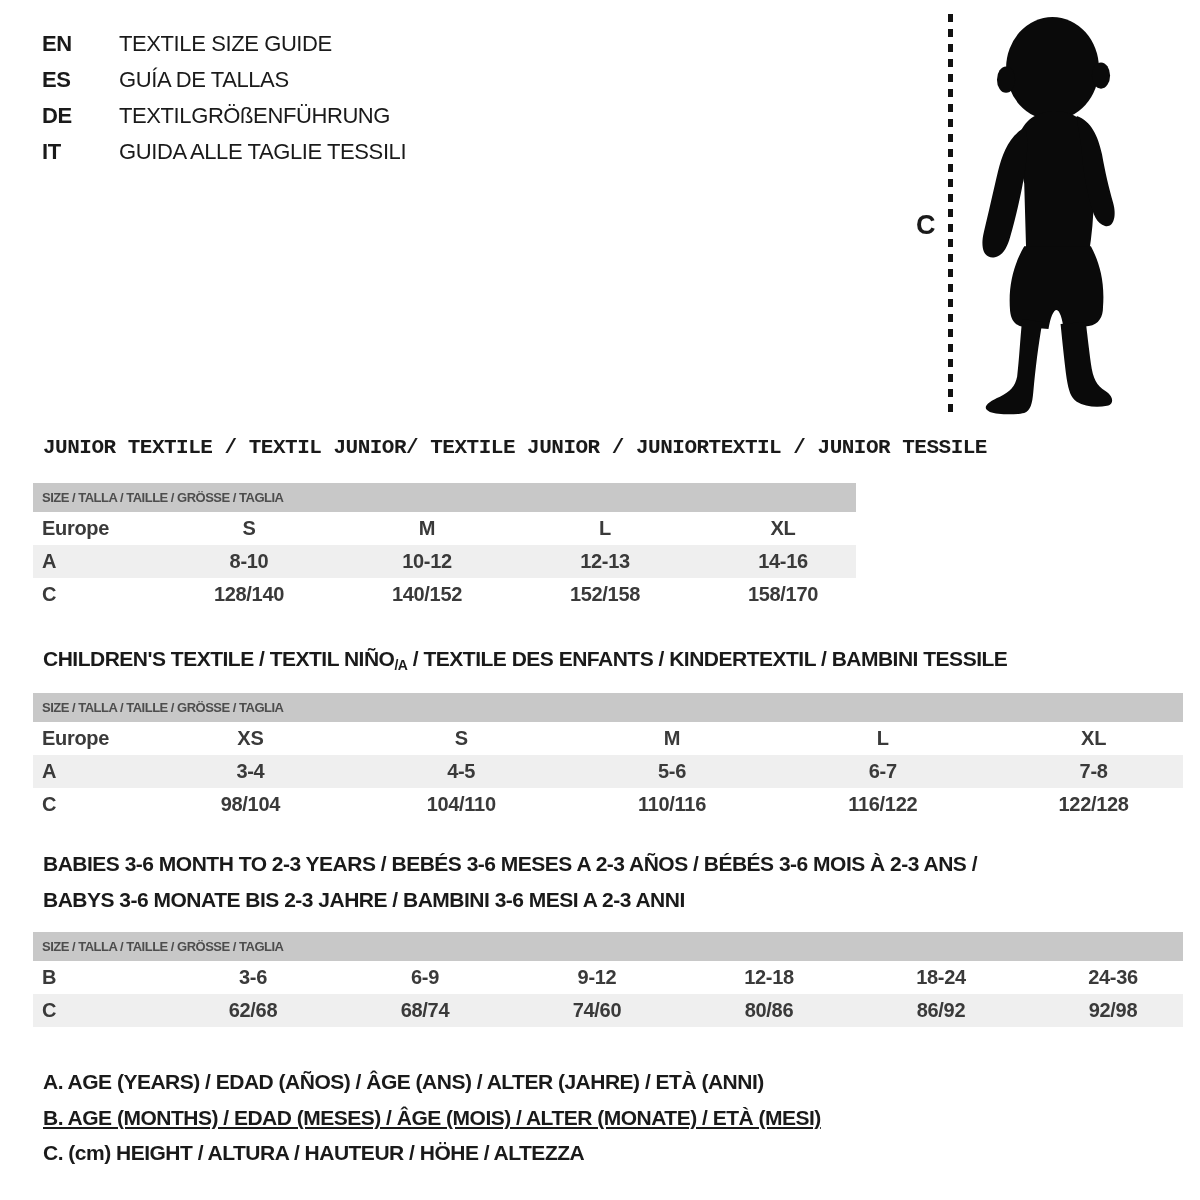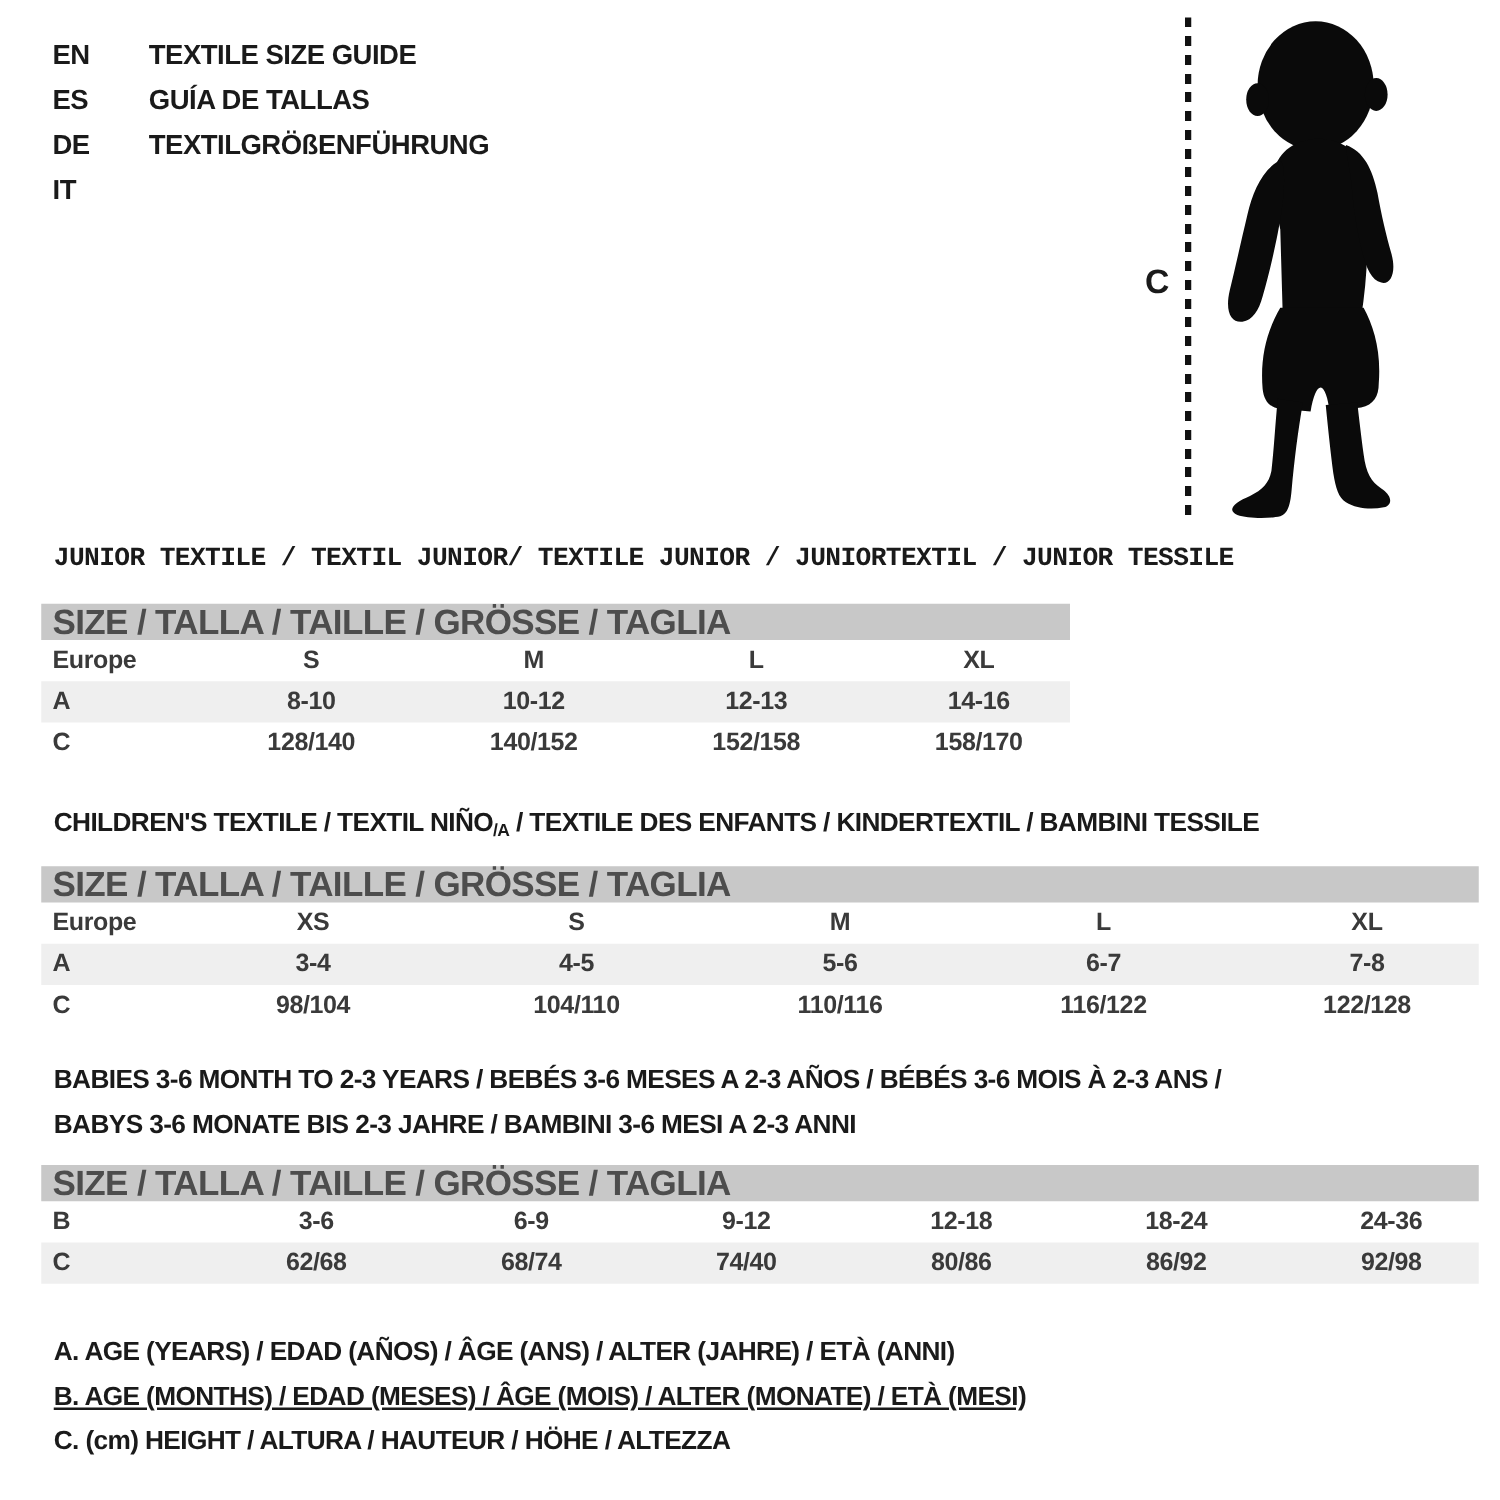--- a/index.html
+++ b/index.html
@@ -14,21 +14,21 @@
   }
 
   
   .lang-block { position: absolute; left: 42px; top: 26px; }
   .lang-row { display: flex; align-items: center; height: 36px; }
   .lang-code {
     width: 77px; font-weight: bold; font-size: 22px;
     letter-spacing: -0.4px; white-space: nowrap;
   }
   .lang-label {
-    font-weight: bold; font-size: 22px;
+    font-weight: normal; font-size: 22px;
     letter-spacing: -0.4px; white-space: nowrap;
   }
 
   
   .height-line {
     position: absolute; left: 948px; top: 14px;
     width: 5px; height: 404px;
     background: repeating-linear-gradient(to bottom, #111 0 8px, transparent 8px 15px);
   }
   .height-label {
@@ -52,21 +52,21 @@
   
   .size-table { position: absolute; left: 33px; }
   #junior-table   { top: 483px; width: 823px;  --label-w: 111px; }
   #children-table { top: 693px; width: 1150px; --label-w: 96px;  }
   #babies-table   { top: 932px; width: 1150px; --label-w: 118px; }
 
   .size-bar {
     height: 29px; line-height: 29px;
     background: var(--bar-bg, #c8c8c8);
     color: var(--bar-text, #4d4d4d);
-    font-weight: bold; font-size: 28px; letter-spacing: -0.5px;
+    font-weight: bold; font-size: 13px; letter-spacing: -0.5px;
     padding-left: 9px; box-sizing: border-box;
     white-space: nowrap; overflow: hidden;
   }
   .trow {
     display: flex; align-items: center; height: 33px;
     font-weight: bold; font-size: 20px; letter-spacing: -0.3px;
     color: var(--cell-text, #3a3a3a);
     gap: 32px;
   }
   .trow.shaded { background: var(--row-alt-bg, #efefef); }
@@ -96,20 +96,21 @@
       <div class="lang-row">
         <span class="lang-code">ES</span>
         <span class="lang-label">GUÍA DE TALLAS</span>
       </div>
       <div class="lang-row">
         <span class="lang-code">DE</span>
         <span class="lang-label">TEXTILGRÖßENFÜHRUNG</span>
       </div>
       <div class="lang-row">
         <span class="lang-code">IT</span>
+        <span class="lang-label">GUIDA ALLE TAGLIE TESSILI</span>
       </div>
     </div>
 
   <div class="height-line"></div>
   <div class="height-label">C</div>
   <div class="figure-wrap">
     <svg viewBox="0 0 175 400" preserveAspectRatio="xMidYMid meet" aria-hidden="true">
       <g fill="#0a0a0a">
 
         <ellipse cx="88" cy="52" rx="46" ry="51"></ellipse>
@@ -209,21 +210,21 @@
           <div class="tcell">6-9</div>
           <div class="tcell">9-12</div>
           <div class="tcell">12-18</div>
           <div class="tcell">18-24</div>
           <div class="tcell">24-36</div>
         </div>
         <div class="trow shaded">
           <div class="tlabel">C</div>
           <div class="tcell">62/68</div>
           <div class="tcell">68/74</div>
-          <div class="tcell">74/40</div>
+          <div class="tcell">74/60</div>
           <div class="tcell">80/86</div>
           <div class="tcell">86/92</div>
           <div class="tcell">92/98</div>
         </div>
       </div>
   </div>
 
   <div class="notes">
       <div class="note-line note-0">A. AGE (YEARS) / EDAD (AÑOS) / ÂGE (ANS) / ALTER (JAHRE) / ETÀ (ANNI)</div>
       <div class="note-line note-1">B. AGE (MONTHS) / EDAD (MESES) / ÂGE (MOIS) / ALTER (MONATE) / ETÀ (MESI)</div>

